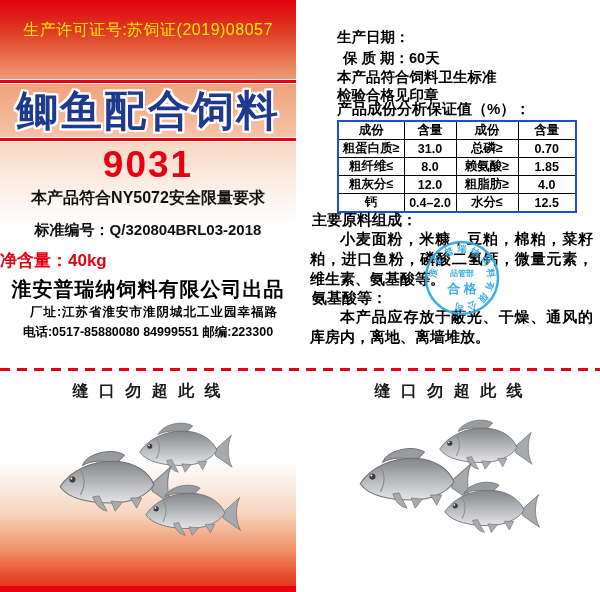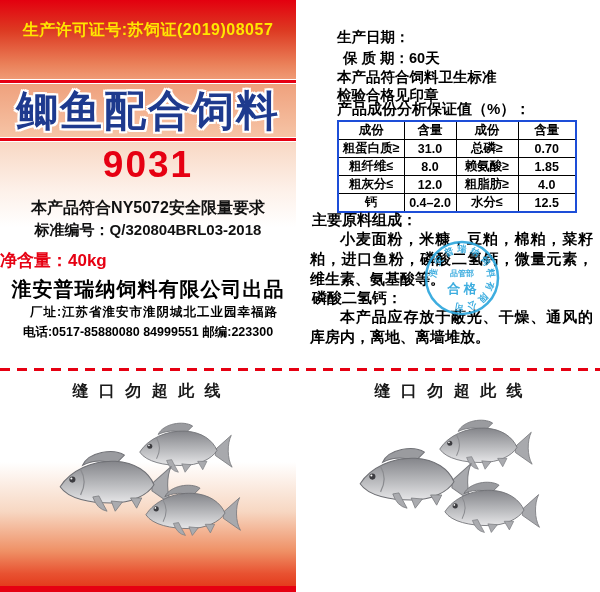--- a/index.html
+++ b/index.html
@@ -16,28 +16,28 @@
   .front-title-band { position:absolute; left:0; top:84px; width:296px; height:53px;
     background:linear-gradient(180deg,#efa17d 0%, #f6c4a6 100%); }
   .front-fade { position:absolute; left:0; top:142px; width:296px; height:85px;
     background:linear-gradient(180deg,#f8d8c4 0%, #fdf0e8 55%, #ffffff 100%); }
   .front-bottom-fade { position:absolute; left:0; top:462px; width:296px; height:124px;
     background:linear-gradient(180deg, rgba(255,255,255,0) 0%, #f7d7c2 40%, #ef9065 72%, #e85231 90%, #e43c1d 100%); }
   .front-bottom-strip { position:absolute; left:0; top:586px; width:296px; height:6px; background:#e60012; }
 
   
   .license { position:absolute; left:0; top:20px; width:296px; text-align:center;
-    color:#ffe600; font-size:16px; font-weight:bold; letter-spacing:0.5px; }
+    color:#ffe600; font-size:16px; font-weight:normal; letter-spacing:0.5px; }
   .product-title { position:absolute; left:0; top:88px; width:296px; text-align:center;
     font-size:42px; font-weight:bold; color:#1e3a8e; letter-spacing:2px; line-height:46px;
     text-shadow:-2px 0 #fff, 2px 0 #fff, 0 -2px #fff, 0 2px #fff,
                 -2px -2px #fff, 2px -2px #fff, -2px 2px #fff, 2px 2px #fff; }
   .product-code { position:absolute; left:0; top:144px; width:296px; text-align:center;
     font-size:37px; font-weight:bold; color:#e60012; letter-spacing:2px; }
-  .safety-line { position:absolute; left:0; top:198px; width:296px; text-align:center;
+  .safety-line { position:absolute; left:0; top:188px; width:296px; text-align:center;
     font-size:16px; font-weight:bold; color:#111; }
   .standard-line { position:absolute; left:0; top:221px; width:296px; text-align:center;
     font-size:15px; font-weight:bold; color:#111; }
   .net-weight { position:absolute; right:308px; left:0; top:249px; width:296px; text-align:left;
     padding-right:24px; font-size:17px; font-weight:bold; color:#e60012; }
   .company-line { position:absolute; left:0; top:276px; width:296px; text-align:center;
     font-size:20px; font-weight:bold; color:#000; letter-spacing:1px; }
   .address-line { position:absolute; left:0; top:304px; width:296px; text-align:center;
     font-size:12.5px; font-weight:bold; color:#000; letter-spacing:1px;padding-left:12px; }
   .phone-line { position:absolute; left:0; top:324px; width:296px; text-align:center;
@@ -137,21 +137,21 @@
         <td>钙</td>
         <td>0.4–2.0</td>
         <td>水分≤</td>
         <td>12.5</td>
       </tr>
     </tbody>
       </table>
 
     <div class="sec-title" style="top:211px;">主要原料组成：</div>
     <div class="para" style="top:229px;">小麦面粉，米糠，豆粕，棉粕，菜籽粕，进口鱼粉，磷酸二氢钙，微量元素，维生素、氨基酸等。</div>
-    <div class="sec-title" style="top:289px;">磷酸二氢钙：</div>
+    <div class="sec-title" style="top:289px;">氨基酸等：</div>
     <div class="para" style="top:307px;">本产品应存放于蔽光、干燥、通风的库房内，离地、离墙堆放。</div>
   </div>
 
   <svg class="stamp" viewBox="0 0 78 78">
     <circle cx="39" cy="39" r="36" fill="none" stroke="#2ea7dd" stroke-width="2.5"></circle>
     <defs>
       <path id="ringPath" d="M 13,39 A 26,26 0 1 1 65,39 A 26,26 0 1 1 13,39"></path>
     </defs>
     <text font-size="9" fill="#2ea7dd" font-weight="bold" letter-spacing="3">
       <textPath href="#ringPath">淮安普瑞纳饲料有限公司</textPath>

